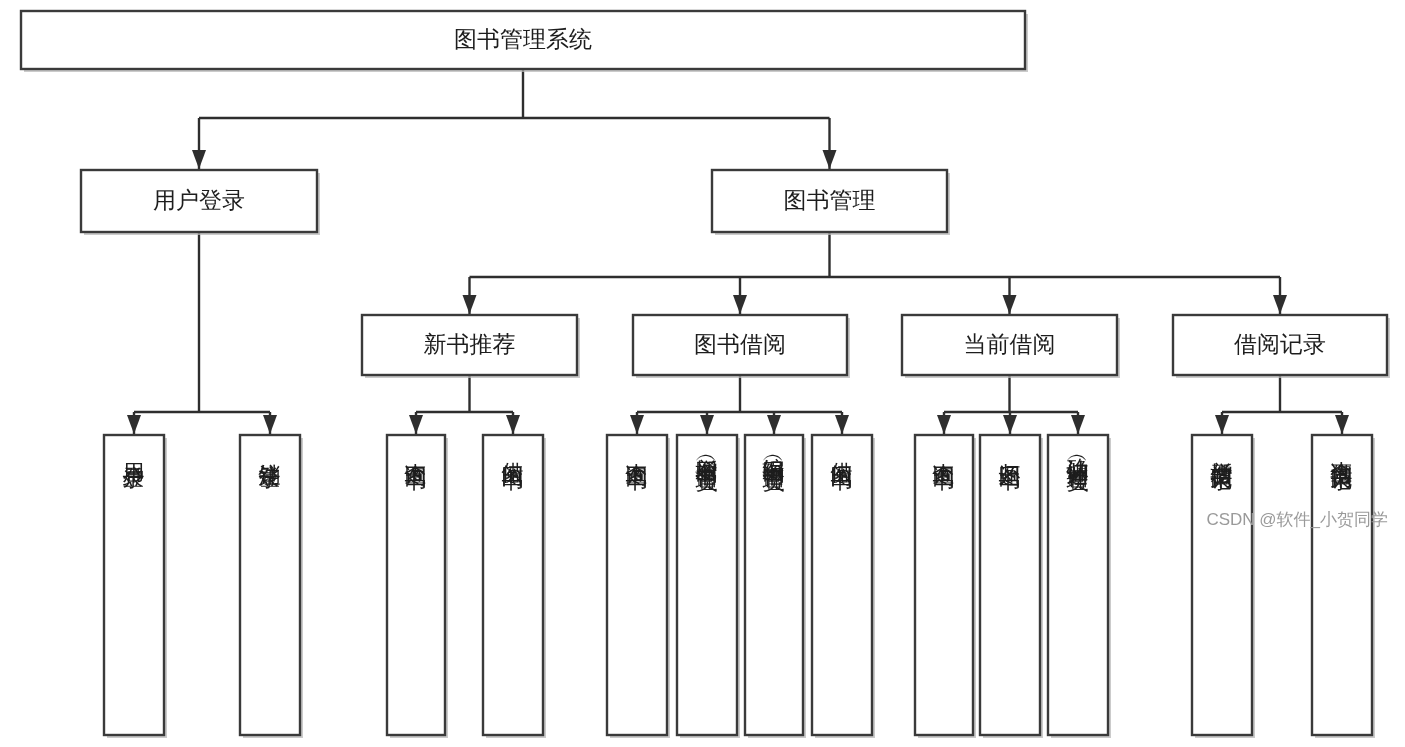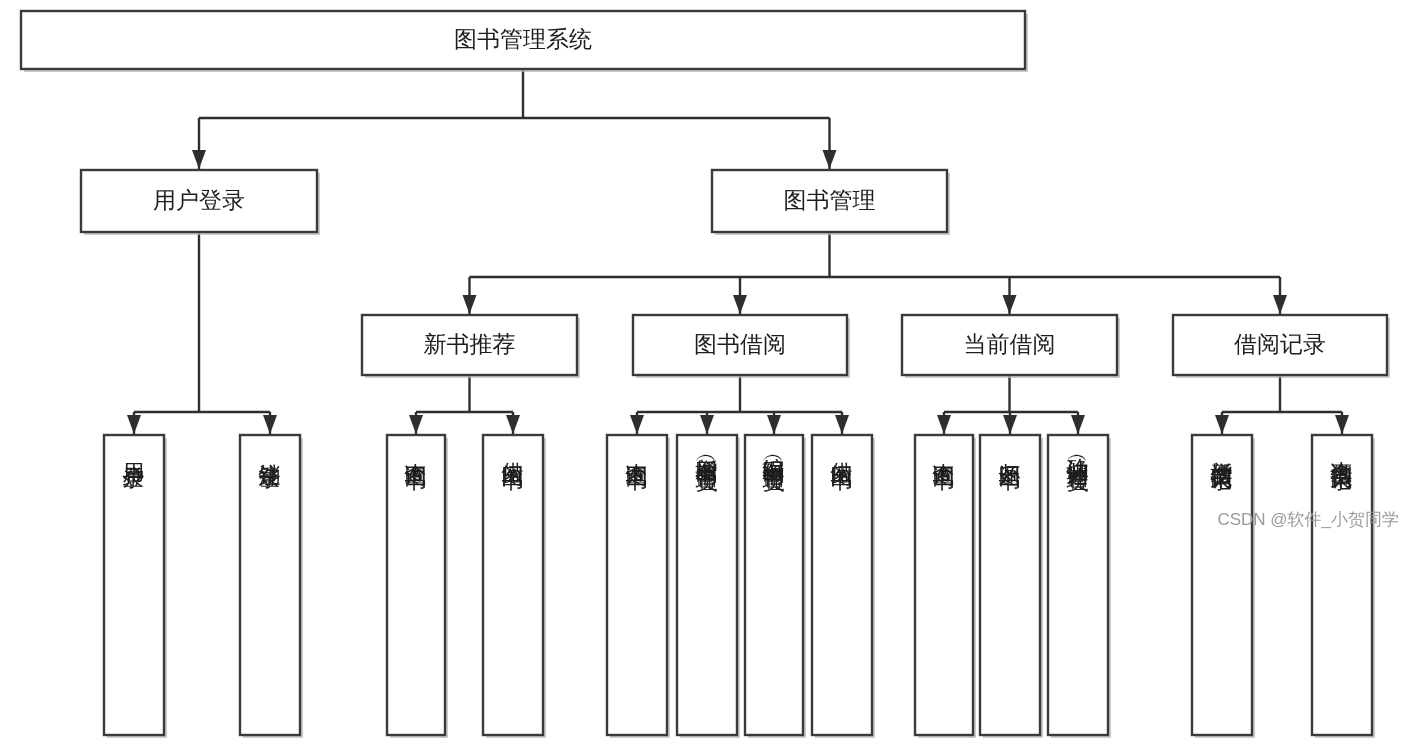--- a/index.html
+++ b/index.html
@@ -58,21 +58,21 @@
     stroke: #2e2e2e;
     stroke-width: 2.4;
     fill: none;
   }
   .arrow-head {
     fill: #2e2e2e;
     stroke: none;
   }
   .watermark {
     position: absolute;
-    right: 6px;
+    right: 17px;
     bottom: 6px;
     font-family: "Liberation Sans", "DejaVu Sans", sans-serif;
     font-size: 17px;
     color: #9a9a9a;
     white-space: nowrap;
     user-select: none;
     pointer-events: none;
   }
 </style>
 </head>

